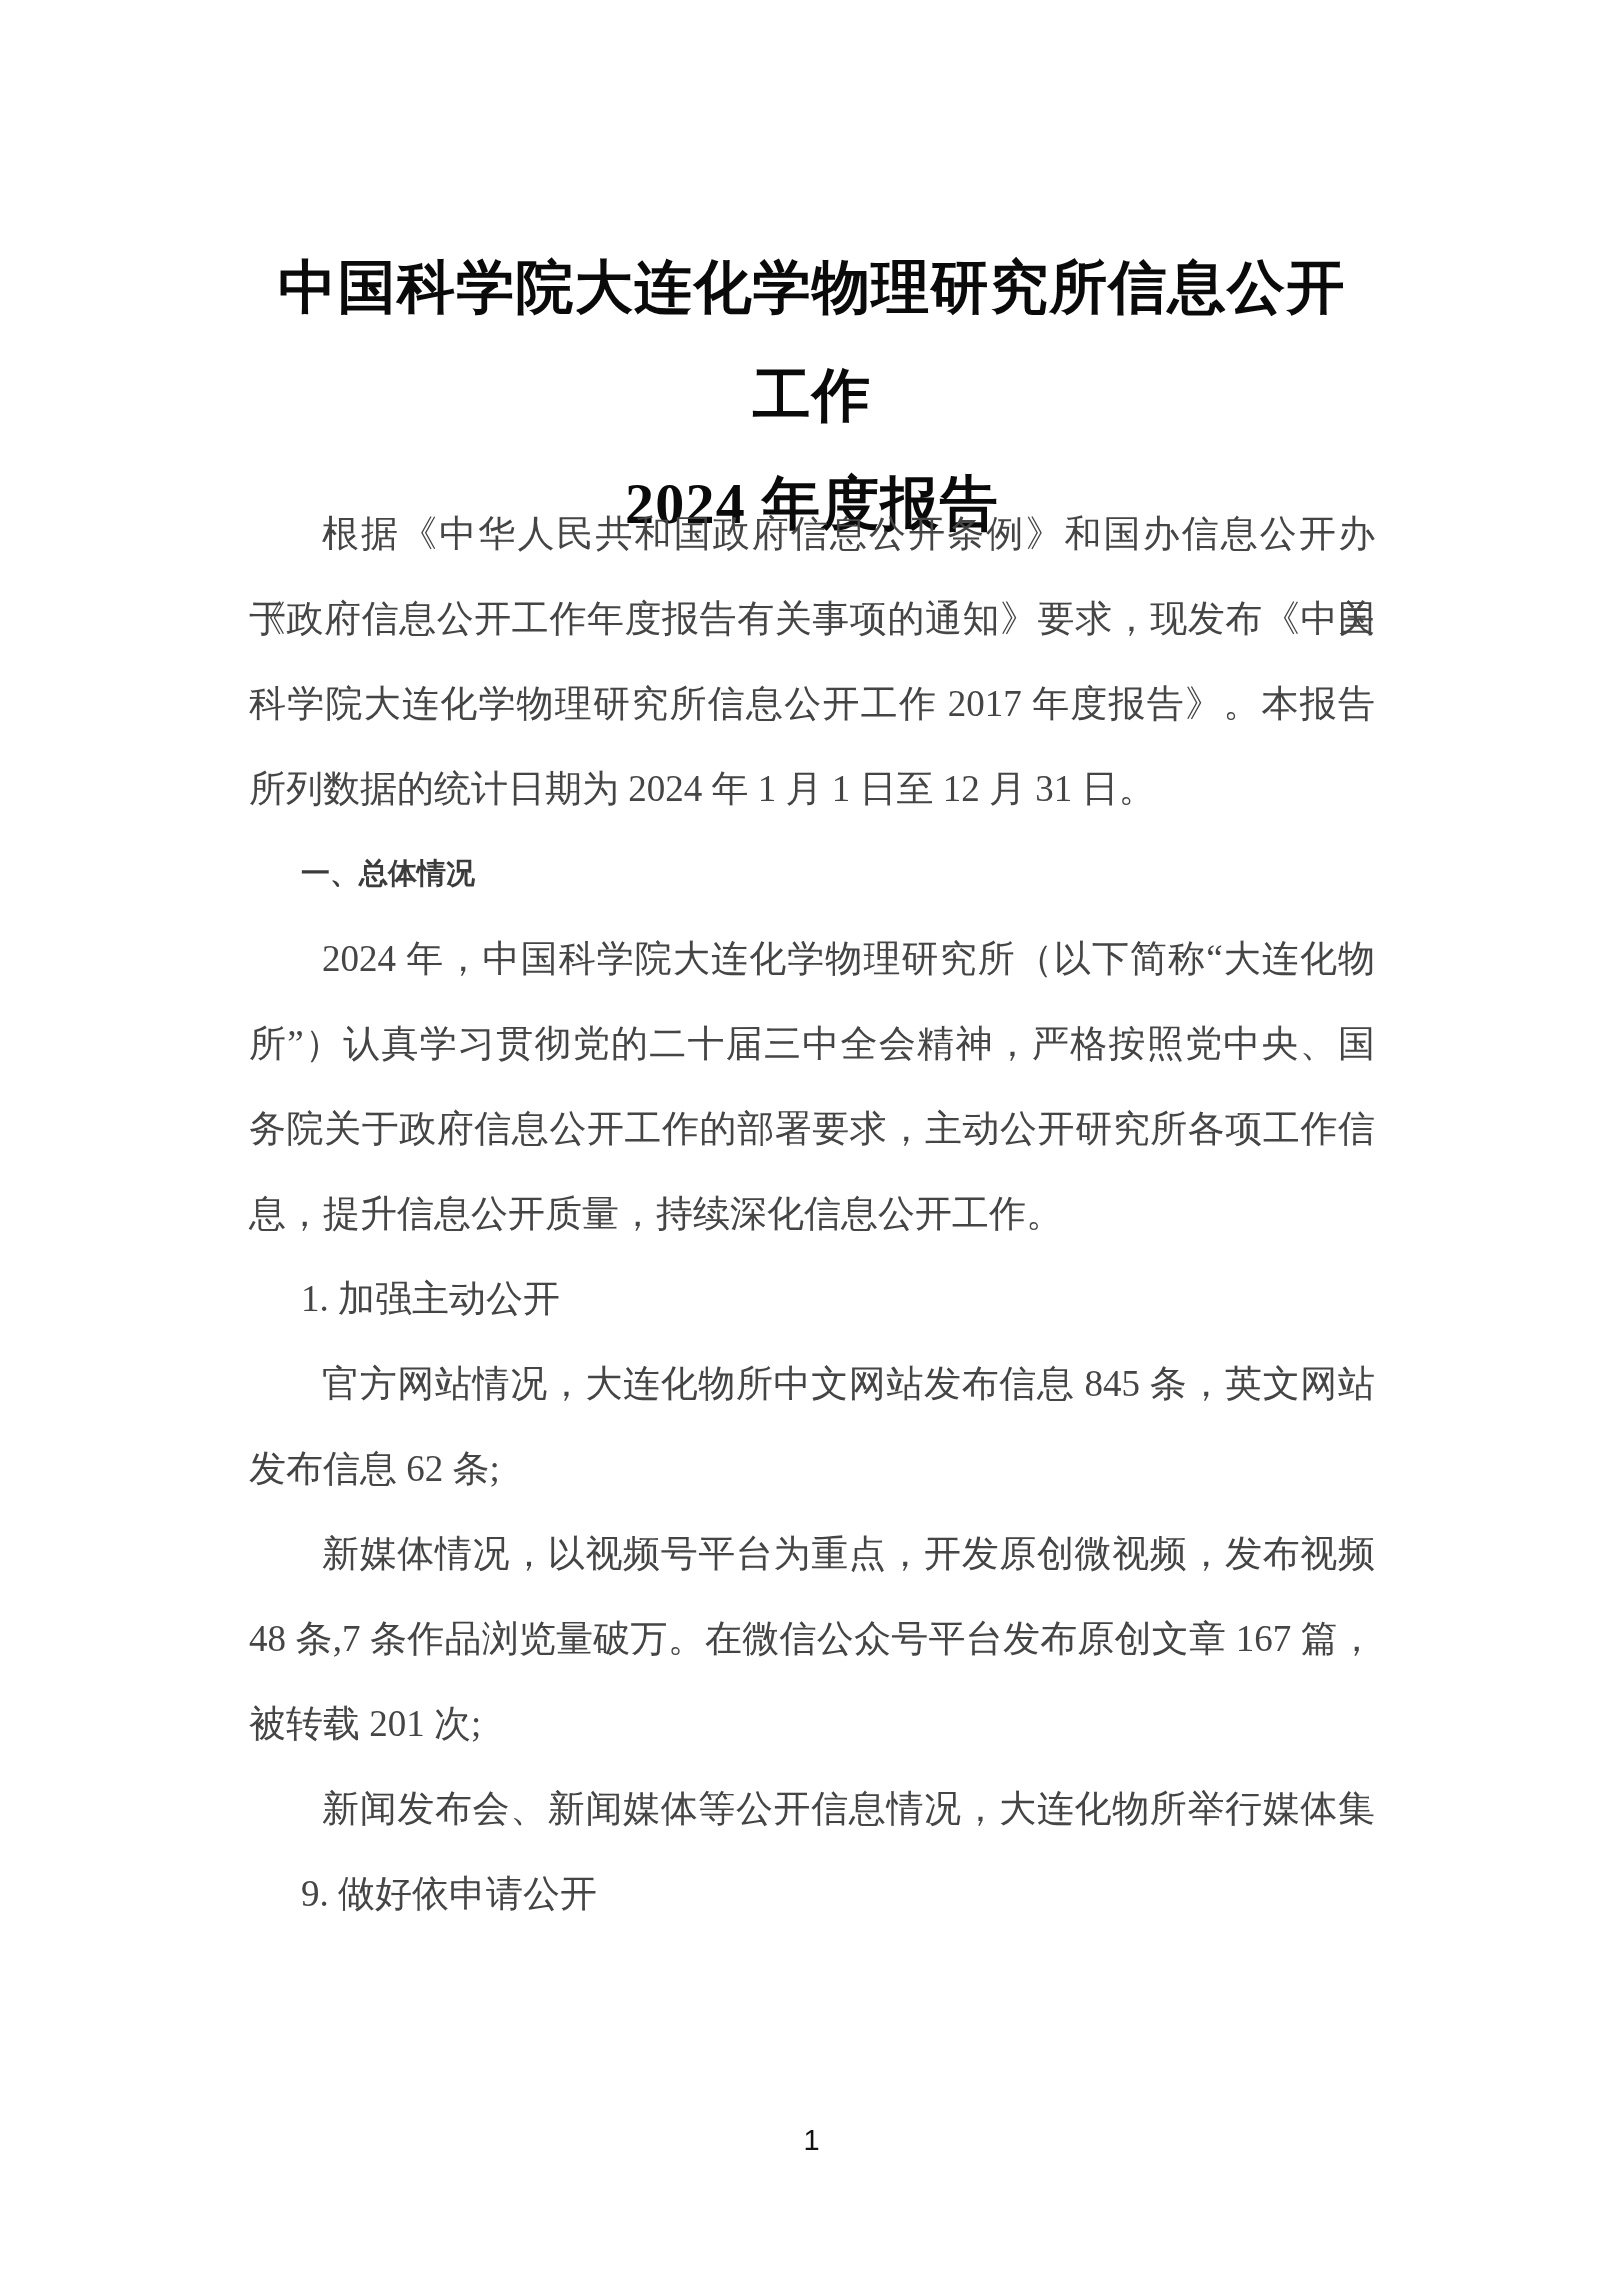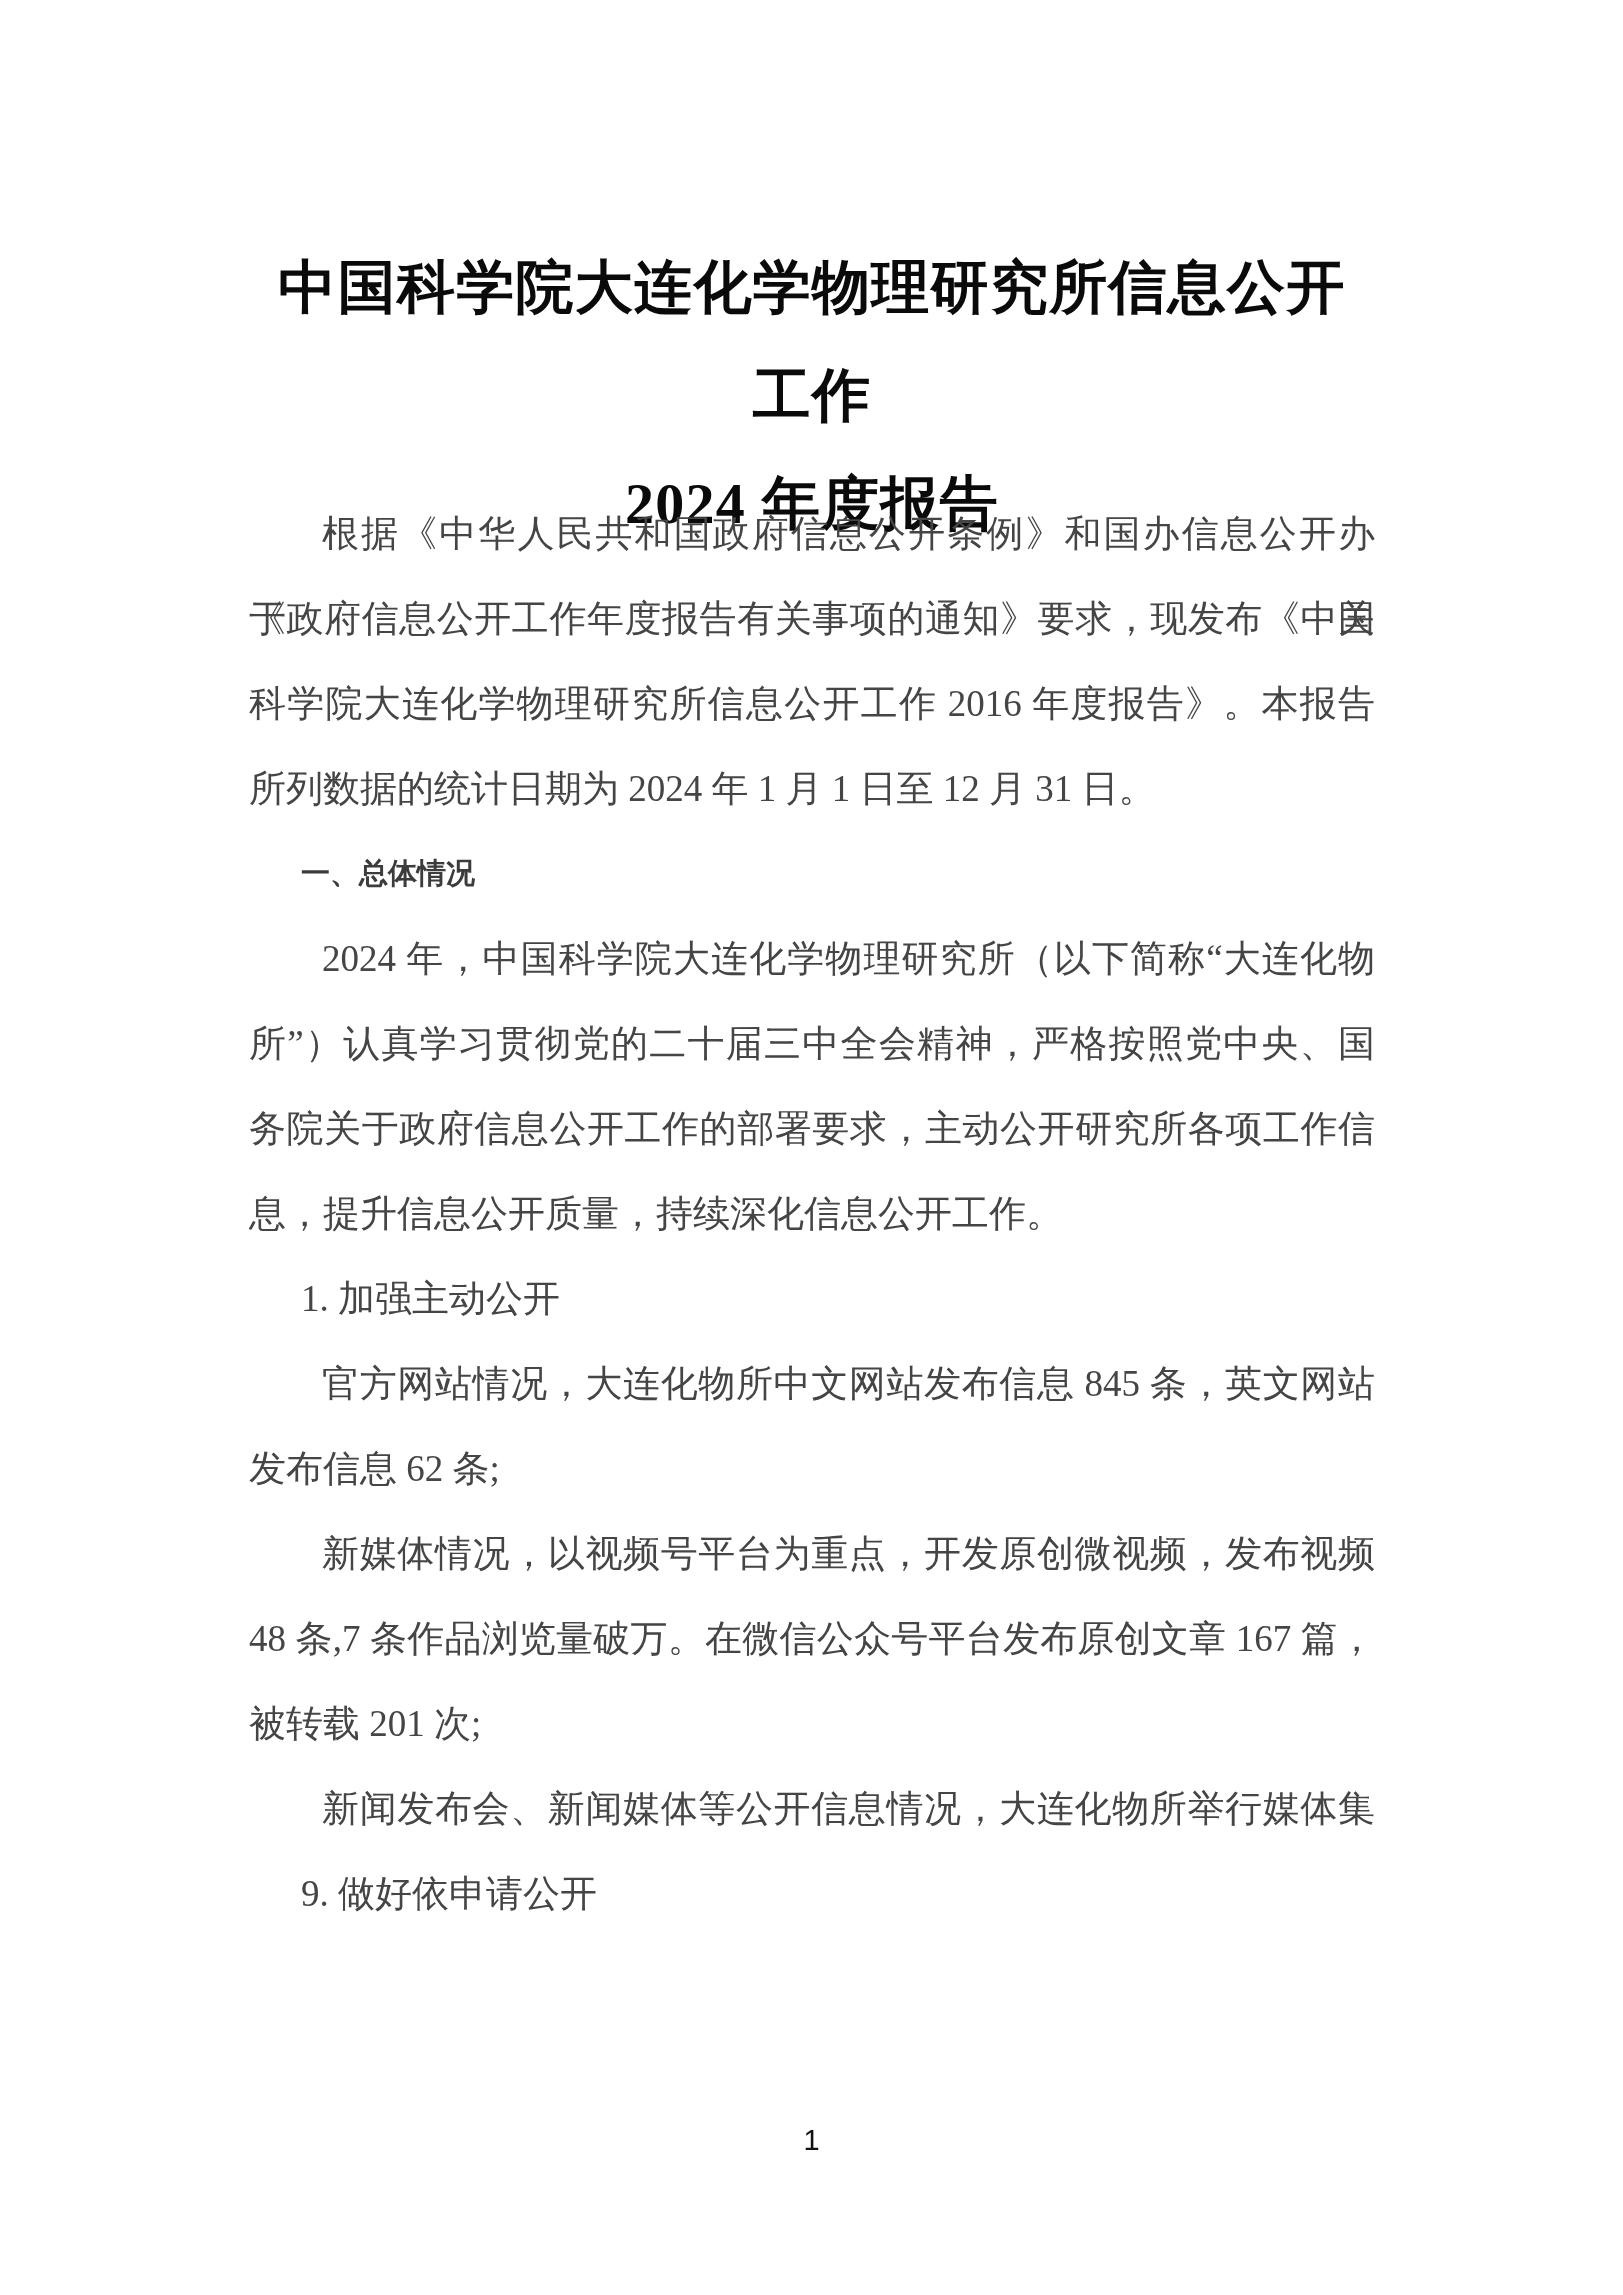--- a/index.html
+++ b/index.html
@@ -81,21 +81,21 @@
 
   <h1 class="title-block">
     <div class="title-line">中国科学院大连化学物理研究所信息公开工作</div>
     <div class="title-line">2024 年度报告</div>
   </h1>
 
   <div class="content" id="content">
       <div class="para body">
         <div class="line first full">根据《中华人民共和国政府信息公开条例》和国办信息公开办《关</div>
         <div class="line full">于政府信息公开工作年度报告有关事项的通知》要求，现发布《中国</div>
-        <div class="line full">科学院大连化学物理研究所信息公开工作 2016 年度报告》。本报告</div>
+        <div class="line full">科学院大连化学物理研究所信息公开工作 2017 年度报告》。本报告</div>
         <div class="line">所列数据的统计日期为 2024 年 1 月 1 日至 12 月 31 日。</div>
       </div>
       <div class="para heading">
         <div class="line first">一、总体情况</div>
       </div>
       <div class="para body">
         <div class="line first full">2024 年，中国科学院大连化学物理研究所（以下简称“大连化物</div>
         <div class="line full">所”）认真学习贯彻党的二十届三中全会精神，严格按照党中央、国</div>
         <div class="line full">务院关于政府信息公开工作的部署要求，主动公开研究所各项工作信</div>
         <div class="line">息，提升信息公开质量，持续深化信息公开工作。</div>

